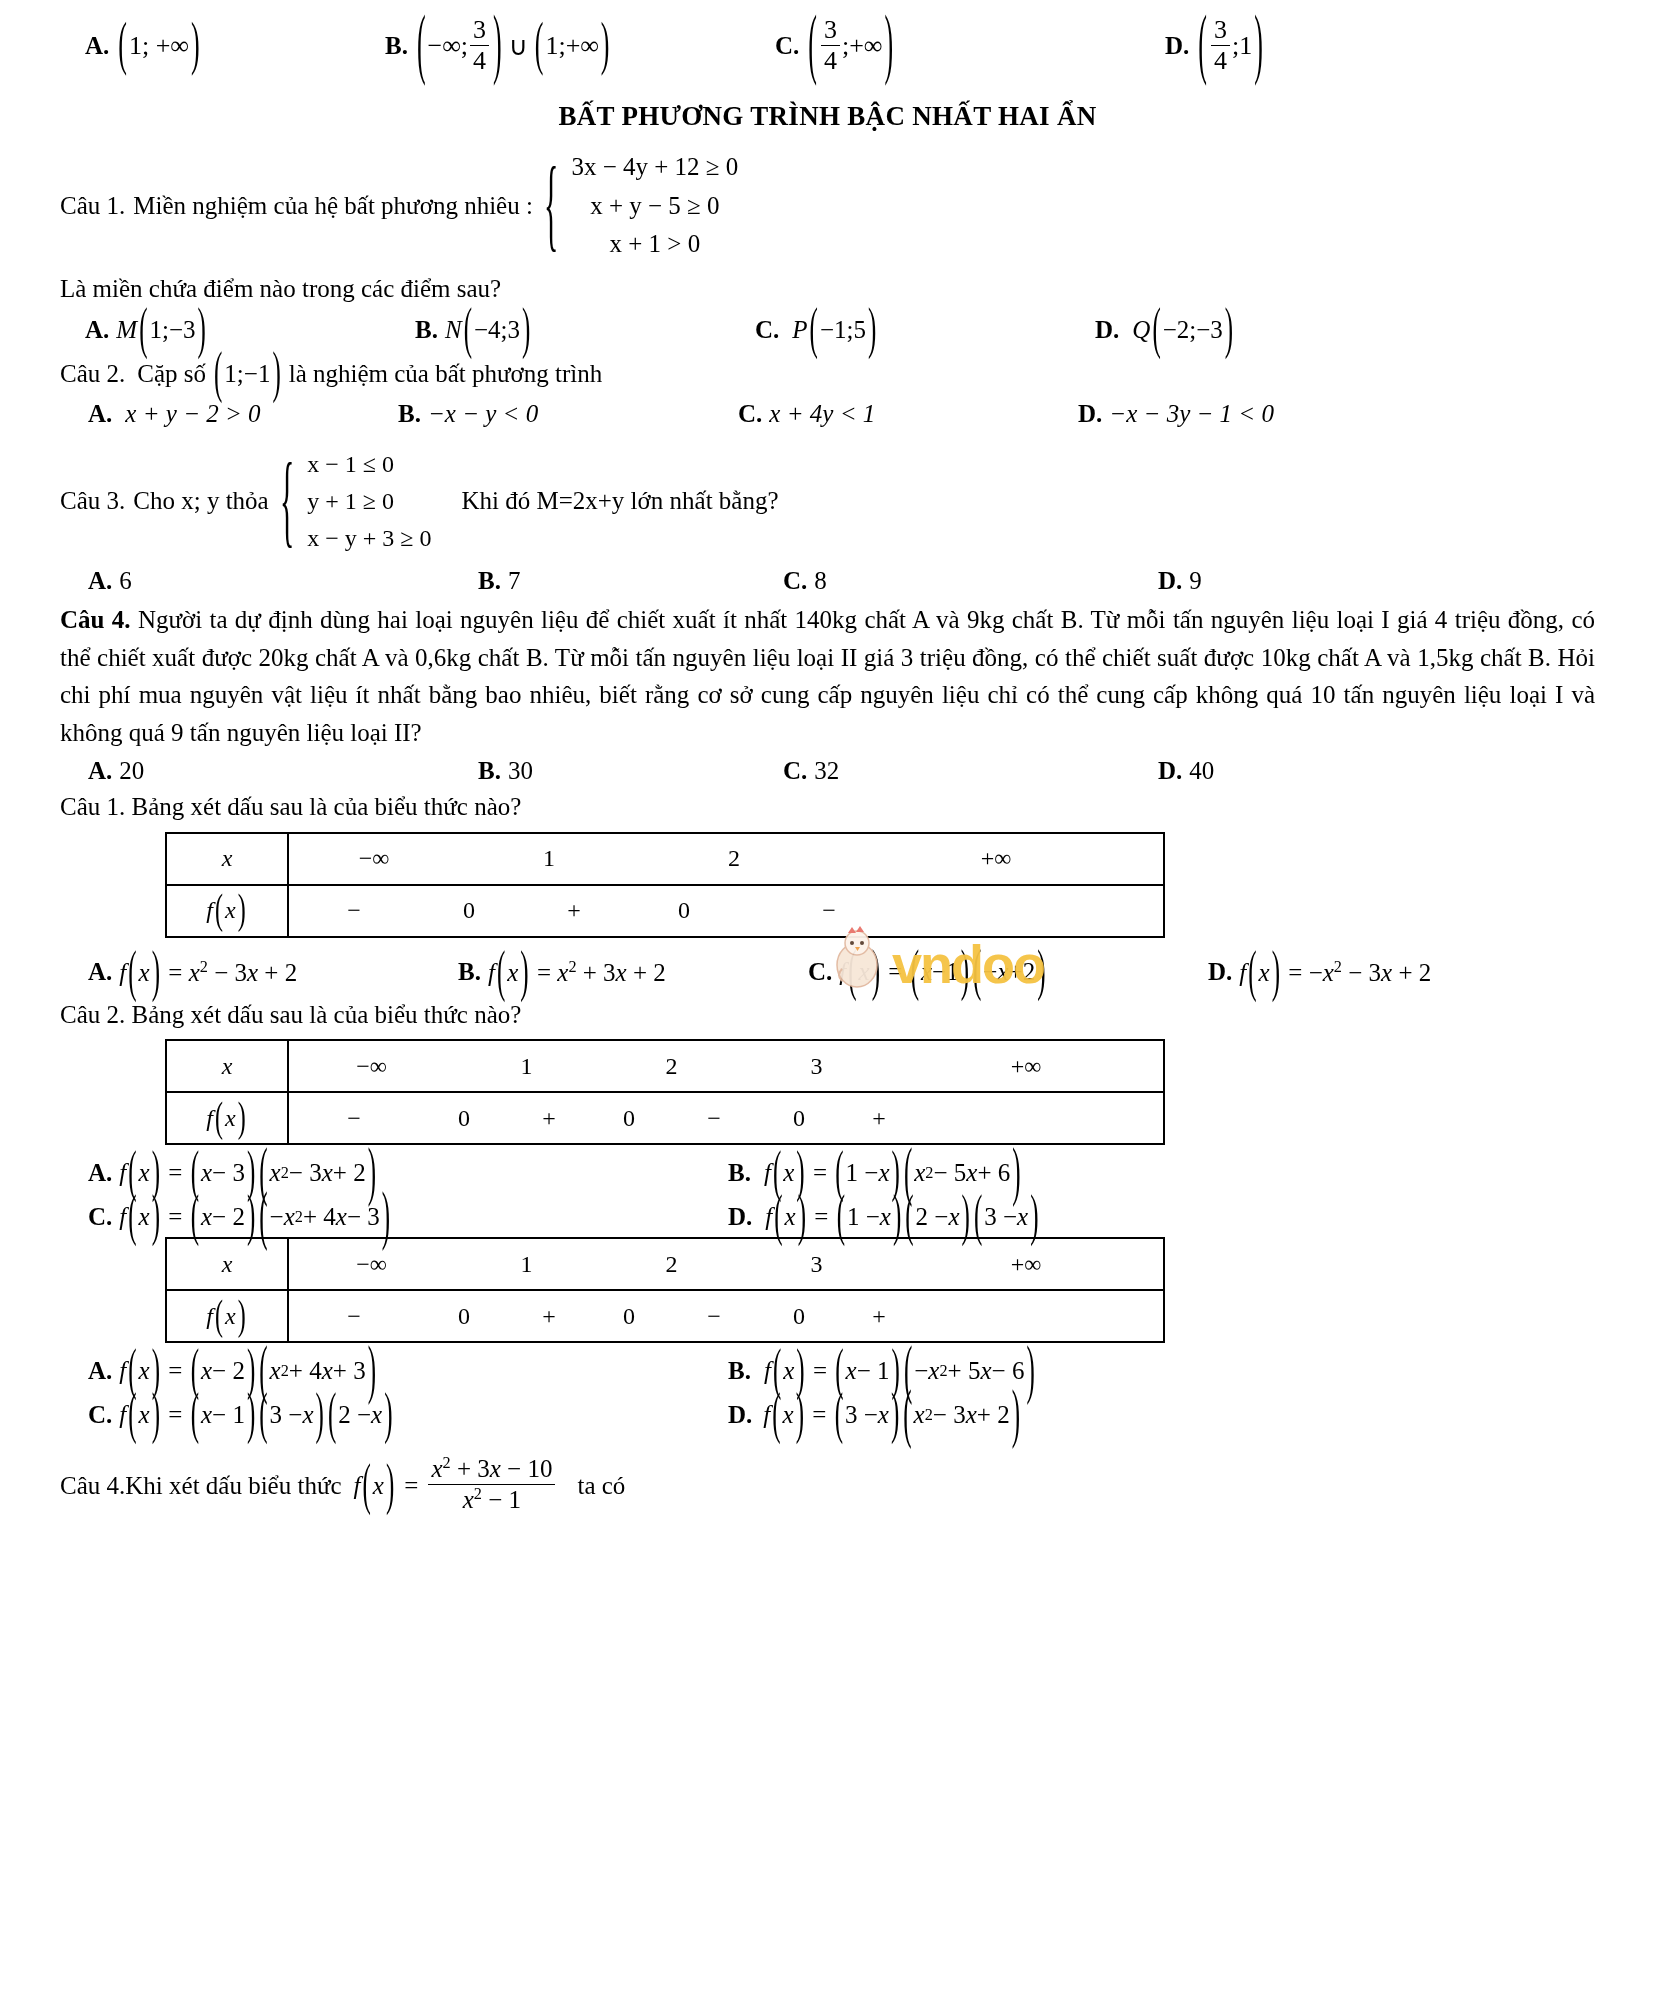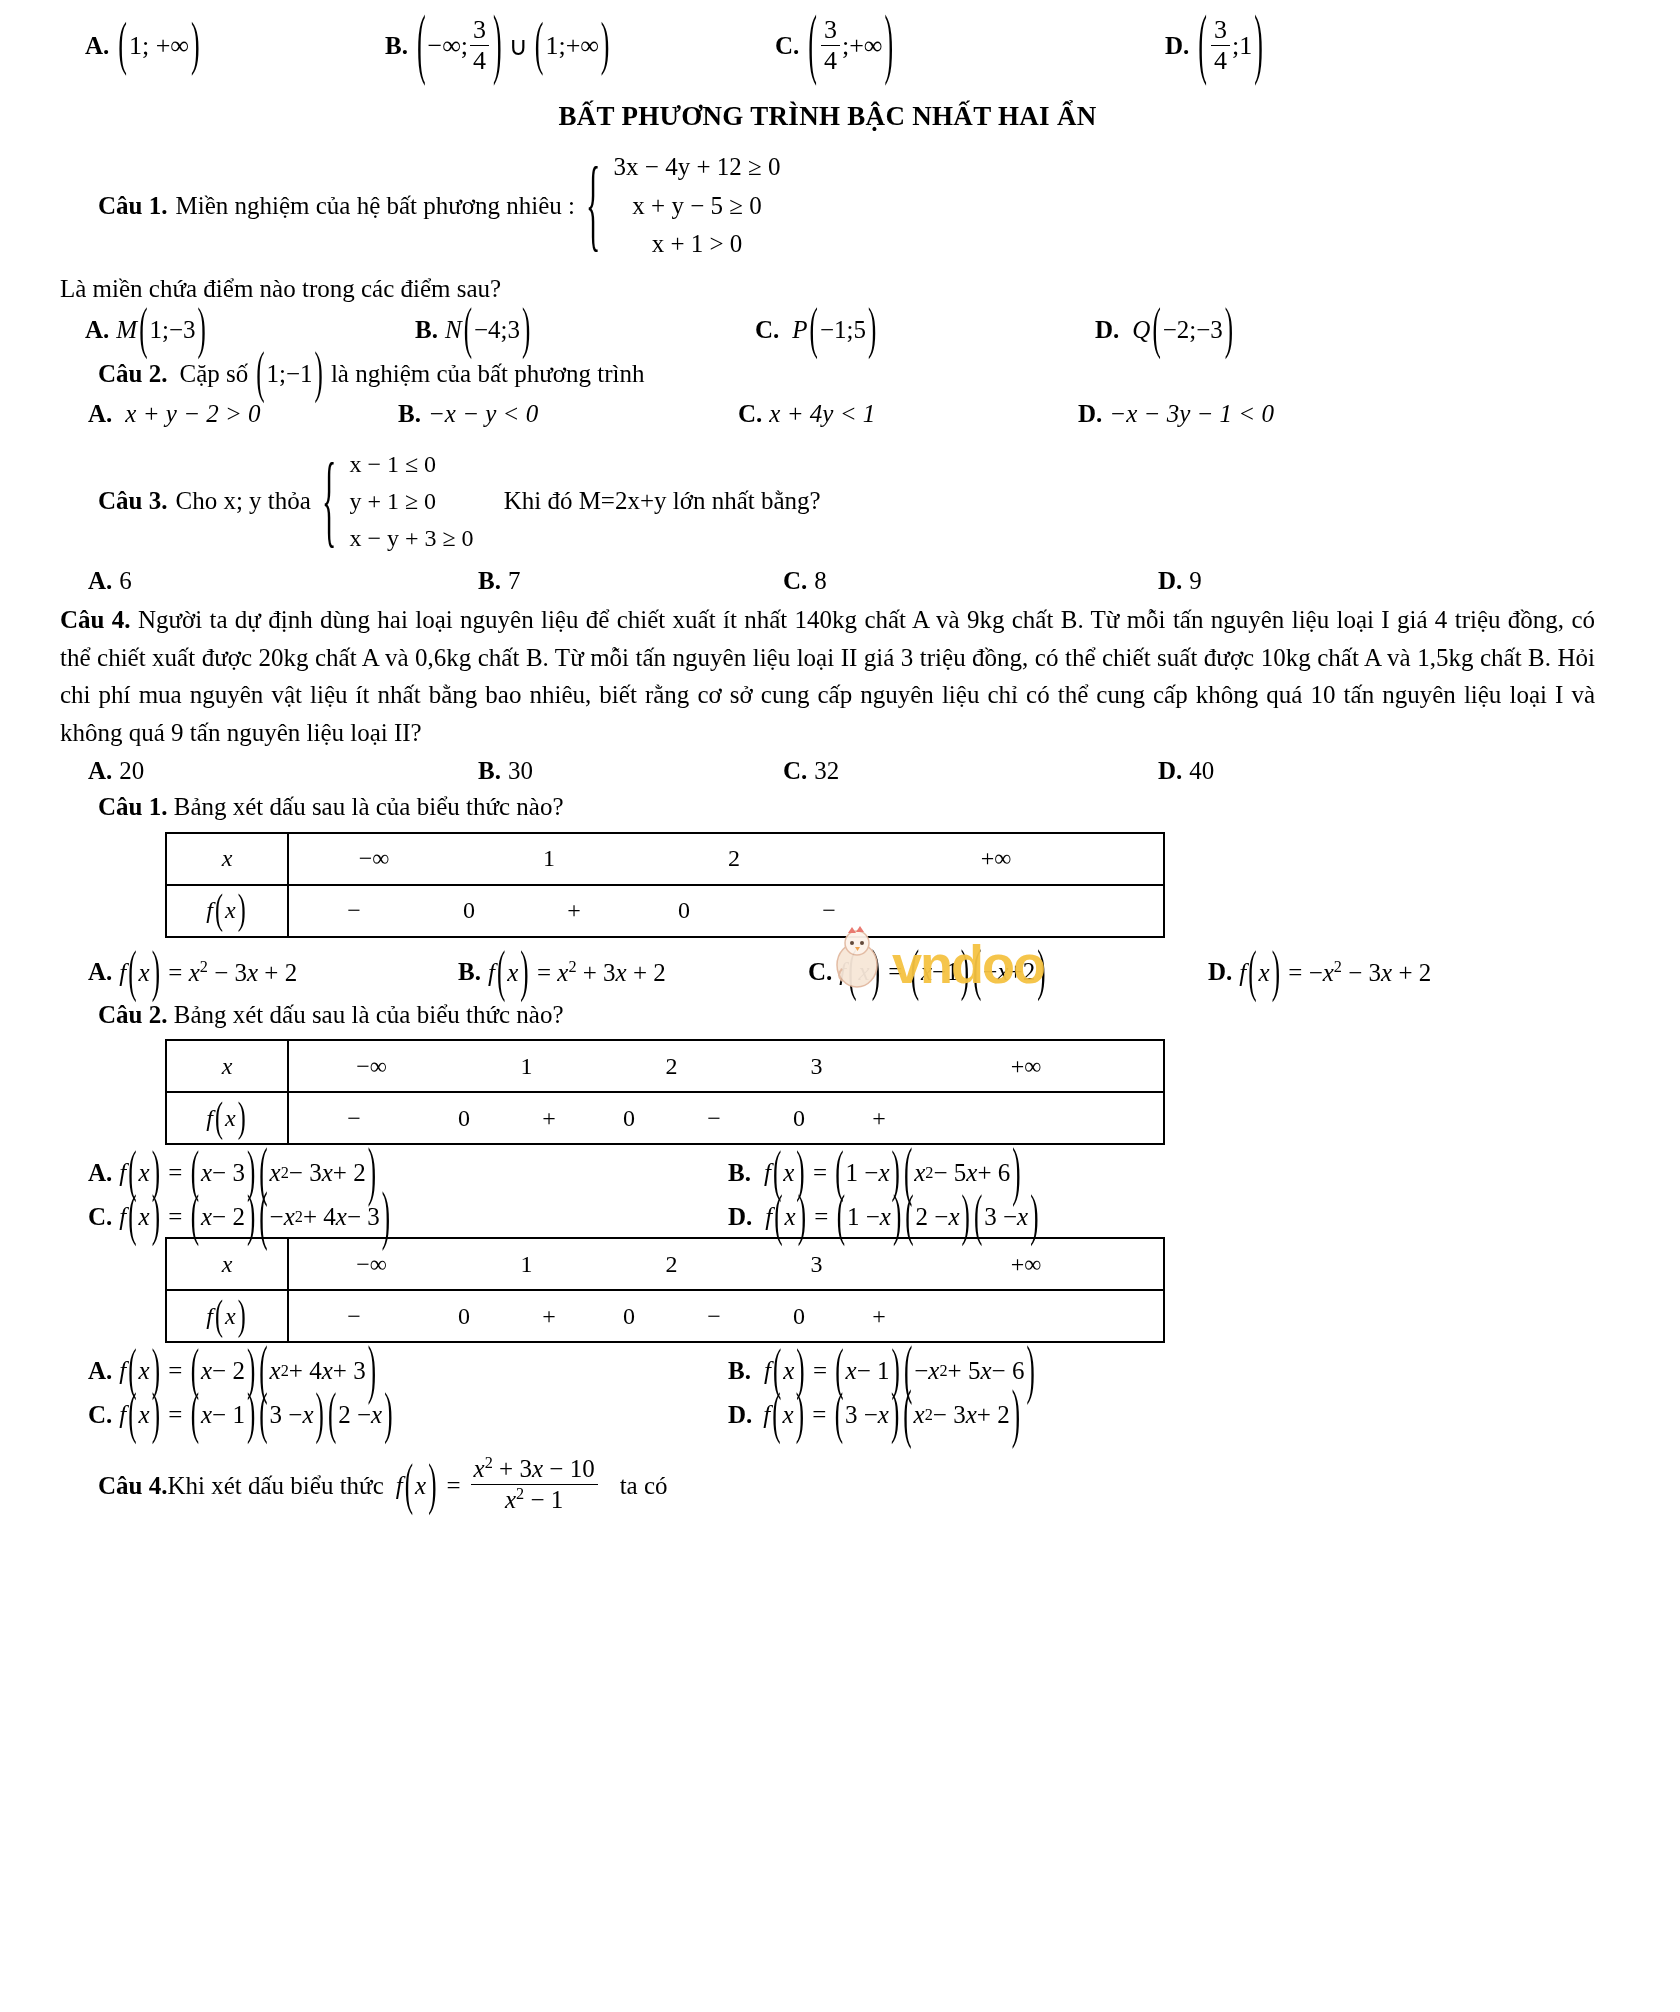--- a/index.html
+++ b/index.html
@@ -63,21 +63,21 @@
     font-size: 27px;
     letter-spacing: 0.3px;
     margin: 24px 0 16px 0;
   }
   .q {
     font-size: 25px;
     line-height: 1.45;
     margin: 10px 0 4px 0;
     text-align: justify;
   }
-  .q b { font-weight: bold; margin-left: 38px; }
+  .q b { font-weight: normal; }
   .para {
     font-size: 25px;
     line-height: 1.5;
     text-align: justify;
     margin: 6px 0;
   }
   
   .system {
     display: inline-flex;
     align-items: center;

